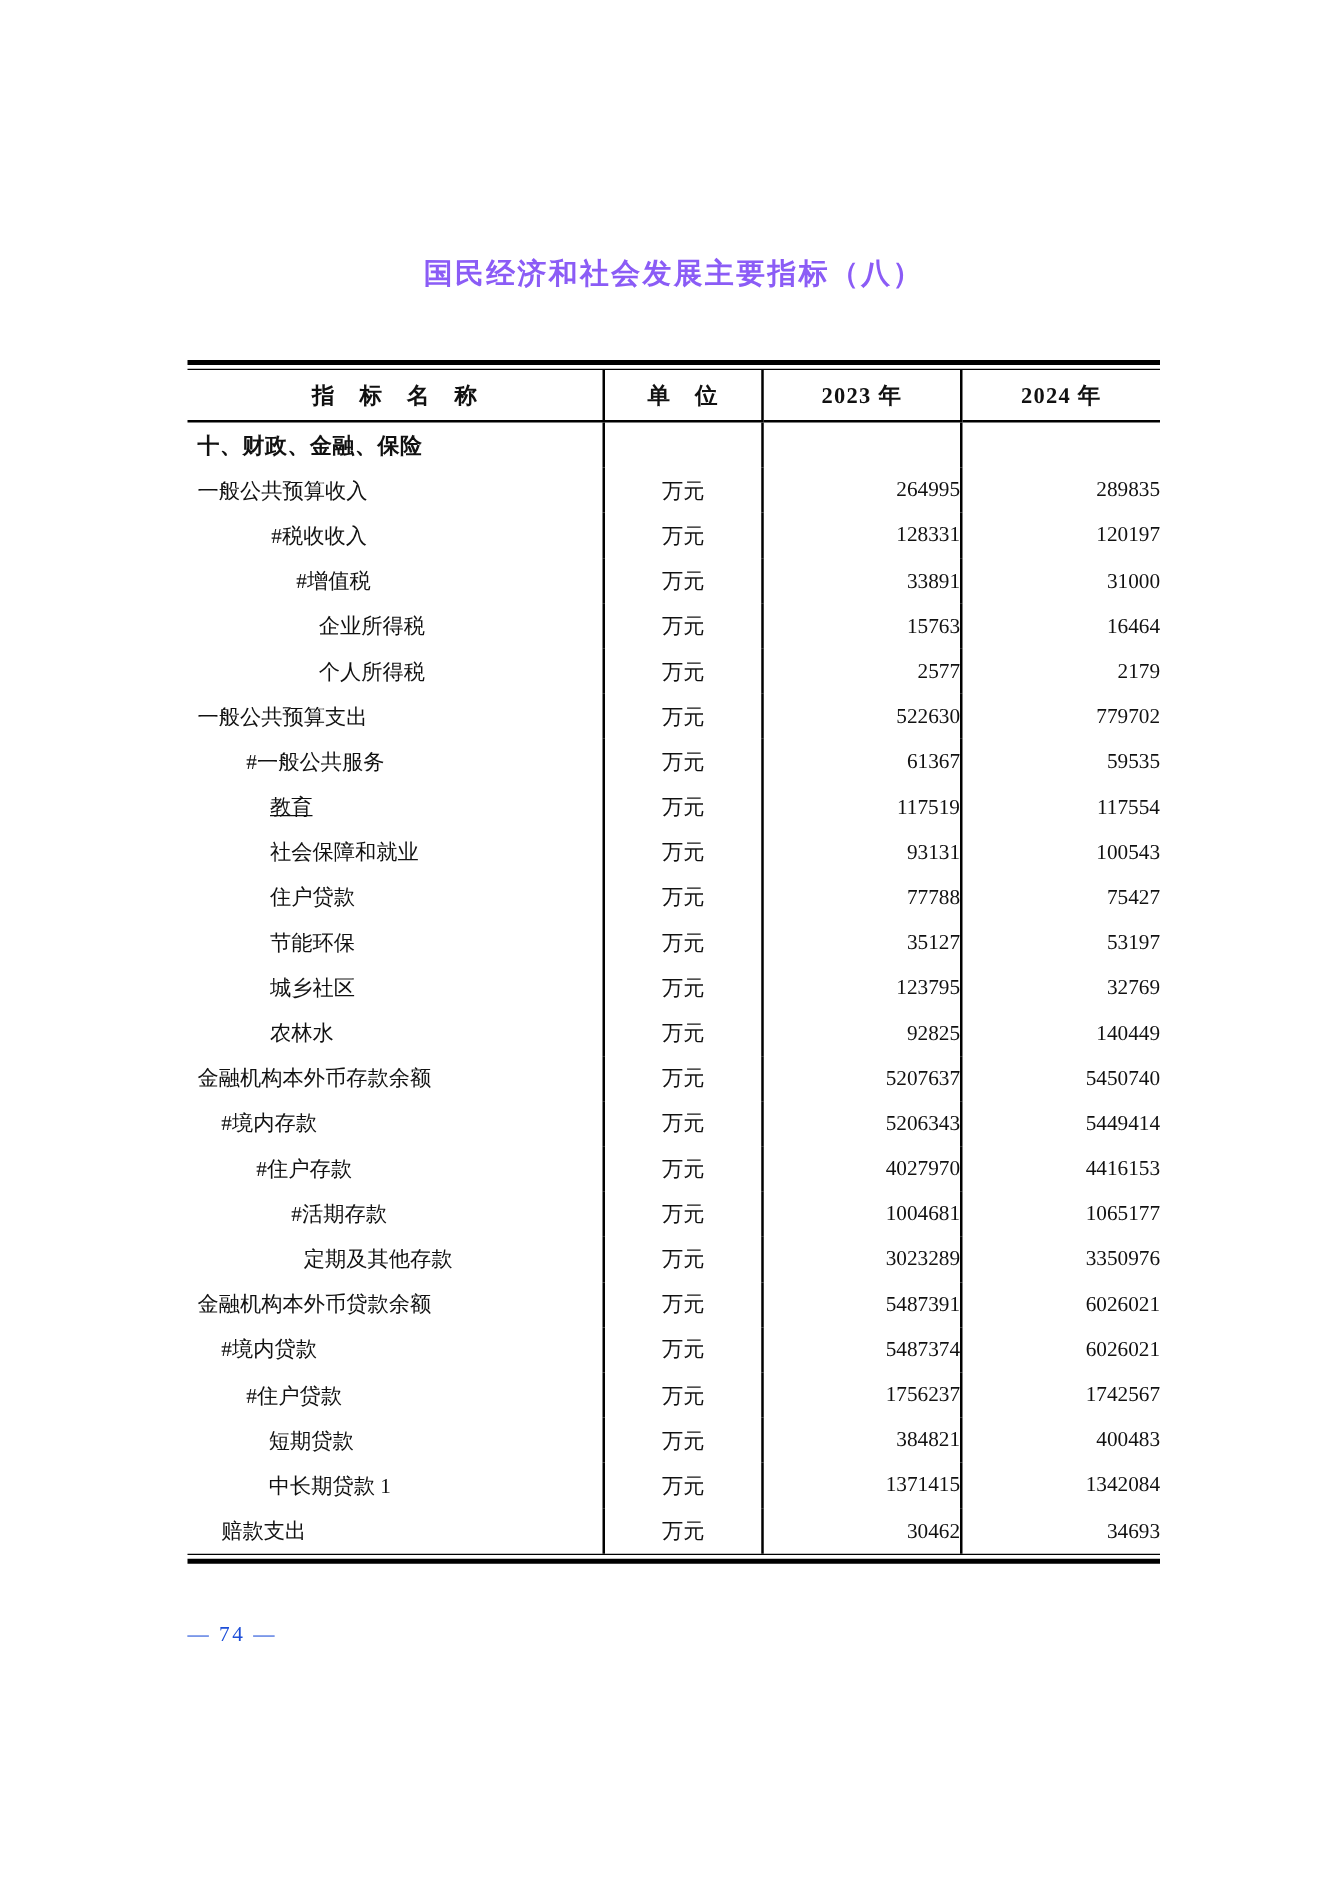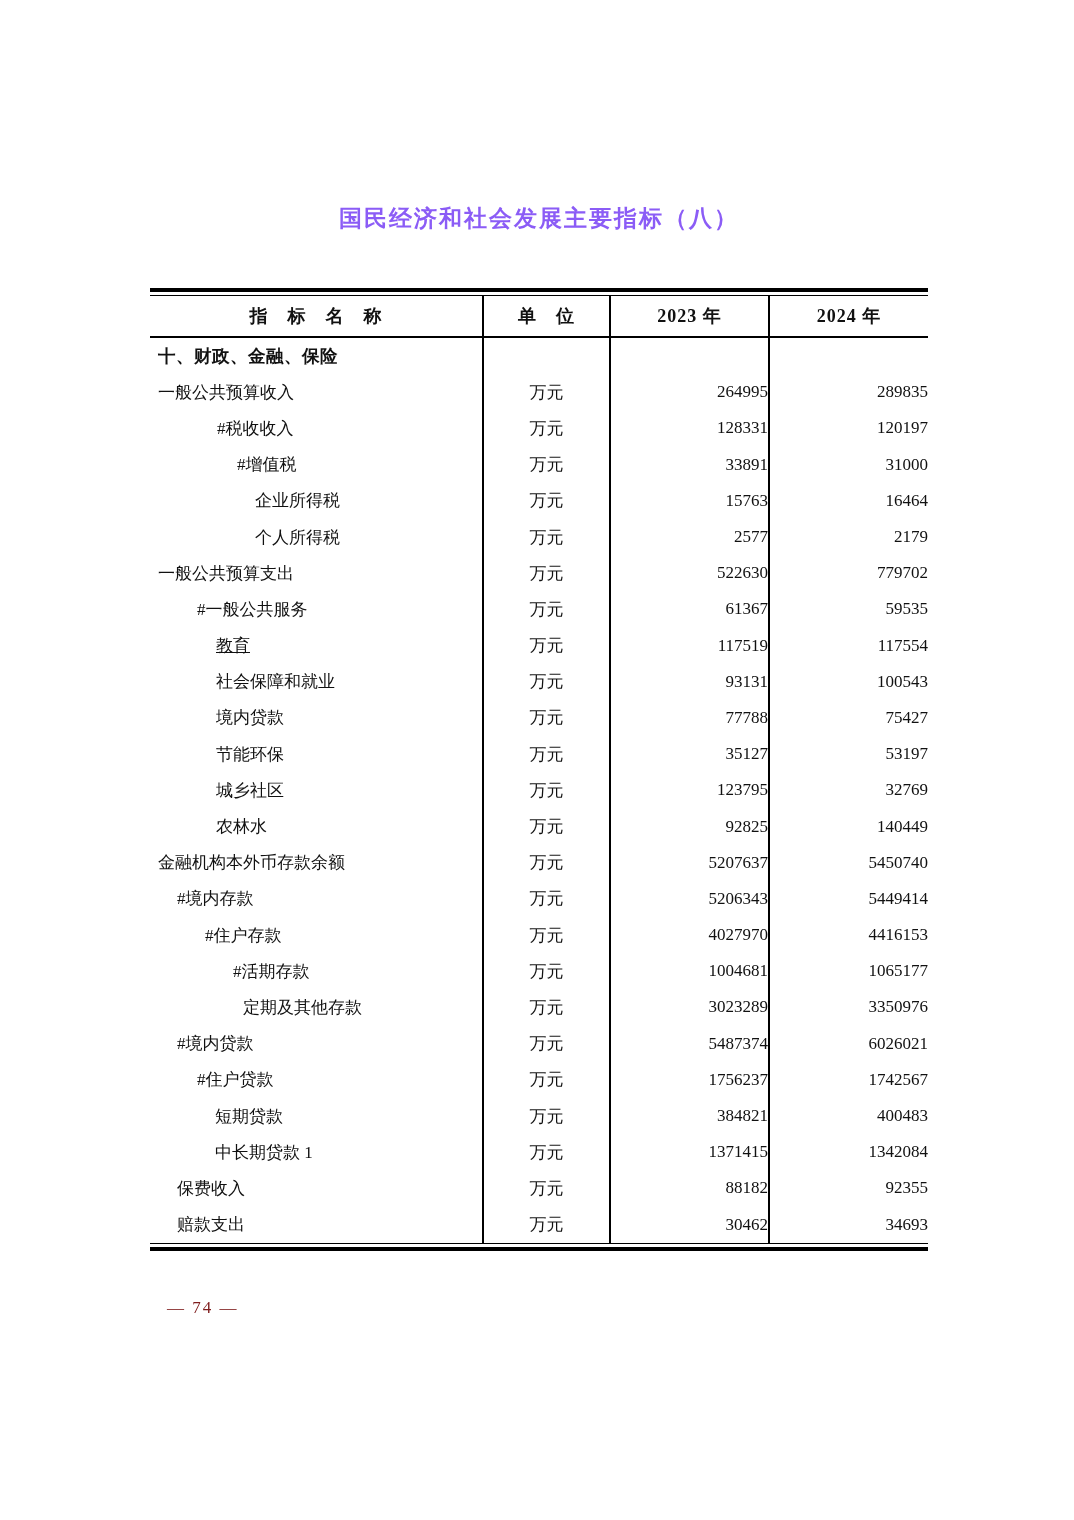--- a/index.html
+++ b/index.html
@@ -82,24 +82,24 @@
   td.val   { text-align: right; padding-right: 12px; font-variant-numeric: lining-nums; }
   tr.section td.name {
     font-family: "Liberation Sans", "DejaVu Sans", sans-serif;
     font-weight: bold;
     font-size: 17.5px;
     letter-spacing: 0.5px;
   }
   .page-number {
     position: absolute;
     top: 1298px;
-    left: 167px;
+    left: 150px;
     font-size: 17px;
     letter-spacing: 2px;
-    color: #7f1d1d;
+    color: #1d4ed8;
   }
 </style>
 </head>
 <body>
 
 <div class="page">
 
   <div class="doc-title">国民经济和社会发展主要指标（八）</div>
 
   <div class="table-wrap">
@@ -174,21 +174,21 @@
     <td class="val">117519</td>
     <td class="val">117554</td>
   </tr>
           <tr>
     <td class="name" style="padding-left: 66px;">社会保障和就业</td>
     <td class="unit">万元</td>
     <td class="val">93131</td>
     <td class="val">100543</td>
   </tr>
           <tr>
-    <td class="name" style="padding-left: 66px;">境内贷款</td>
+    <td class="name" style="padding-left: 66px;">住户贷款</td>
     <td class="unit">万元</td>
     <td class="val">77788</td>
     <td class="val">75427</td>
   </tr>
           <tr>
     <td class="name" style="padding-left: 66px;">节能环保</td>
     <td class="unit">万元</td>
     <td class="val">35127</td>
     <td class="val">53197</td>
   </tr>
@@ -228,20 +228,26 @@
     <td class="val">1004681</td>
     <td class="val">1065177</td>
   </tr>
           <tr>
     <td class="name" style="padding-left: 93px;">定期及其他存款</td>
     <td class="unit">万元</td>
     <td class="val">3023289</td>
     <td class="val">3350976</td>
   </tr>
           <tr>
+    <td class="name" style="padding-left: 8px;">金融机构本外币贷款余额</td>
+    <td class="unit">万元</td>
+    <td class="val">5487391</td>
+    <td class="val">6026021</td>
+  </tr>
+          <tr>
     <td class="name" style="padding-left: 27px;">#境内贷款</td>
     <td class="unit">万元</td>
     <td class="val">5487374</td>
     <td class="val">6026021</td>
   </tr>
           <tr>
     <td class="name" style="padding-left: 47px;">#住户贷款</td>
     <td class="unit">万元</td>
     <td class="val">1756237</td>
     <td class="val">1742567</td>
@@ -250,26 +256,20 @@
     <td class="name" style="padding-left: 65px;">短期贷款</td>
     <td class="unit">万元</td>
     <td class="val">384821</td>
     <td class="val">400483</td>
   </tr>
           <tr>
     <td class="name" style="padding-left: 65px;">中长期贷款 1</td>
     <td class="unit">万元</td>
     <td class="val">1371415</td>
     <td class="val">1342084</td>
-  </tr>
-          <tr>
-    <td class="name" style="padding-left: 27px;">保费收入</td>
-    <td class="unit">万元</td>
-    <td class="val">88182</td>
-    <td class="val">92355</td>
   </tr>
           <tr>
     <td class="name" style="padding-left: 27px;">赔款支出</td>
     <td class="unit">万元</td>
     <td class="val">30462</td>
     <td class="val">34693</td>
   </tr>
         </tbody>
     </table>
     <div class="rule-bottom"></div>

